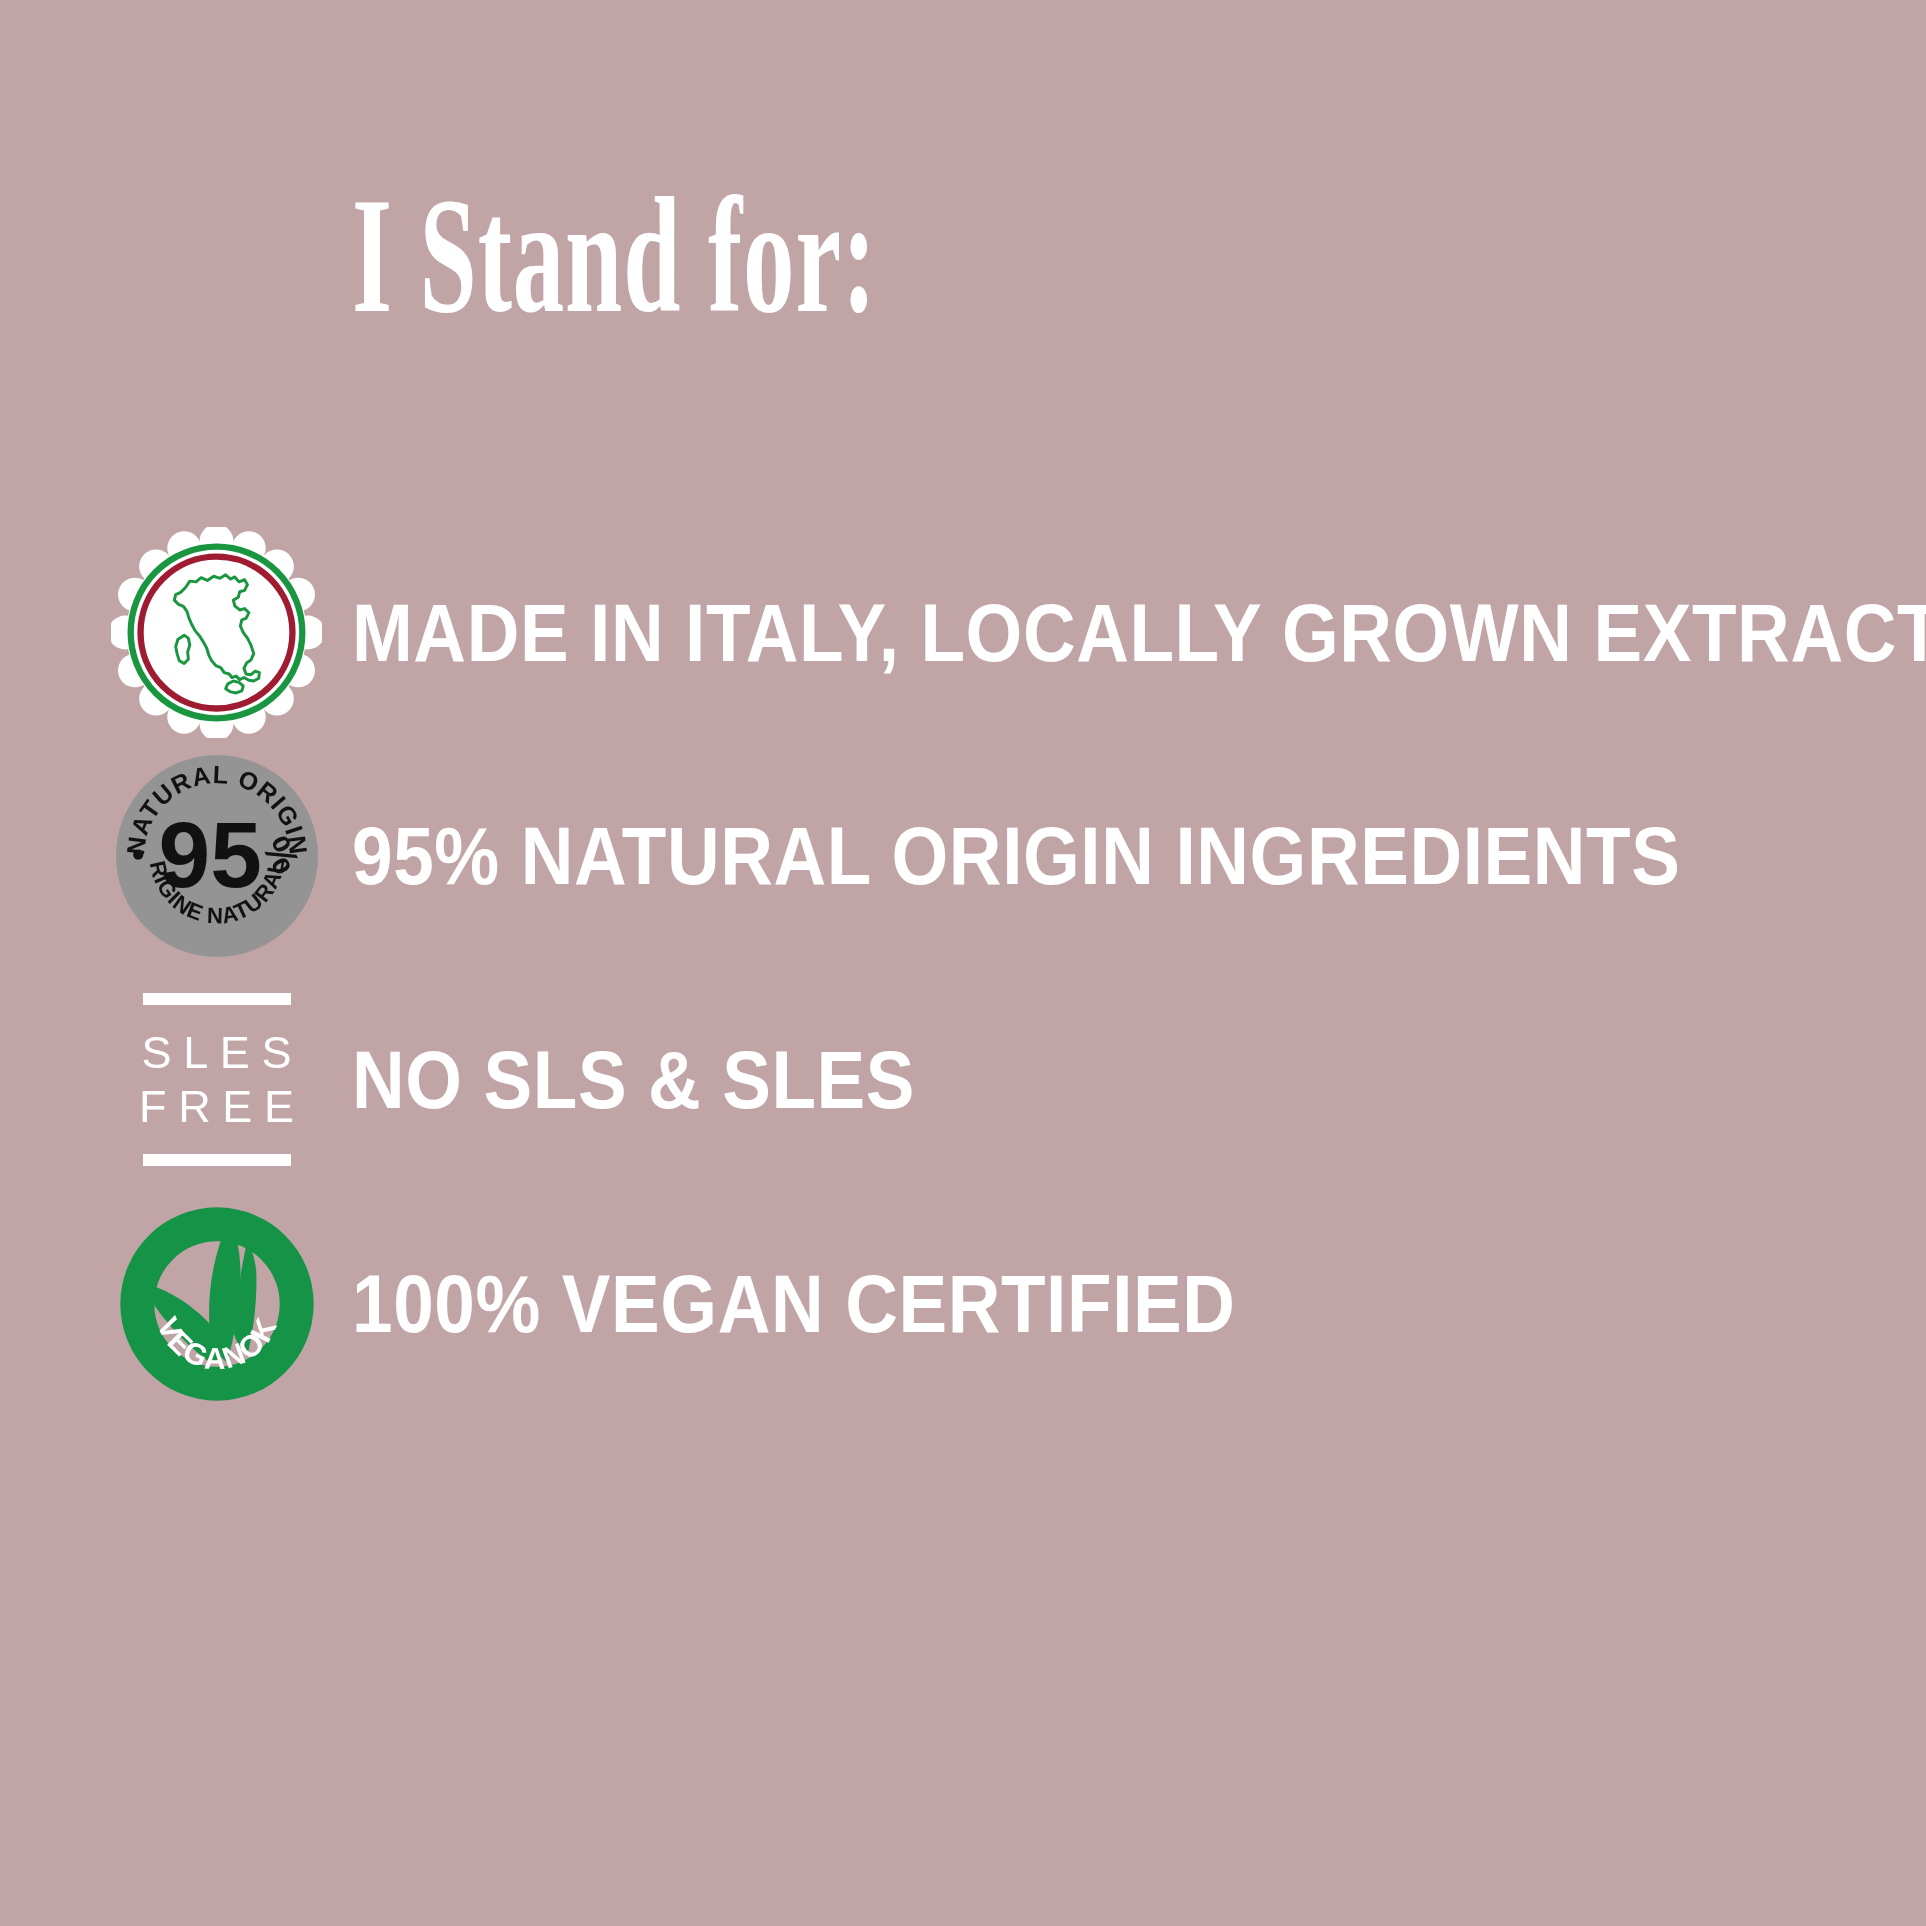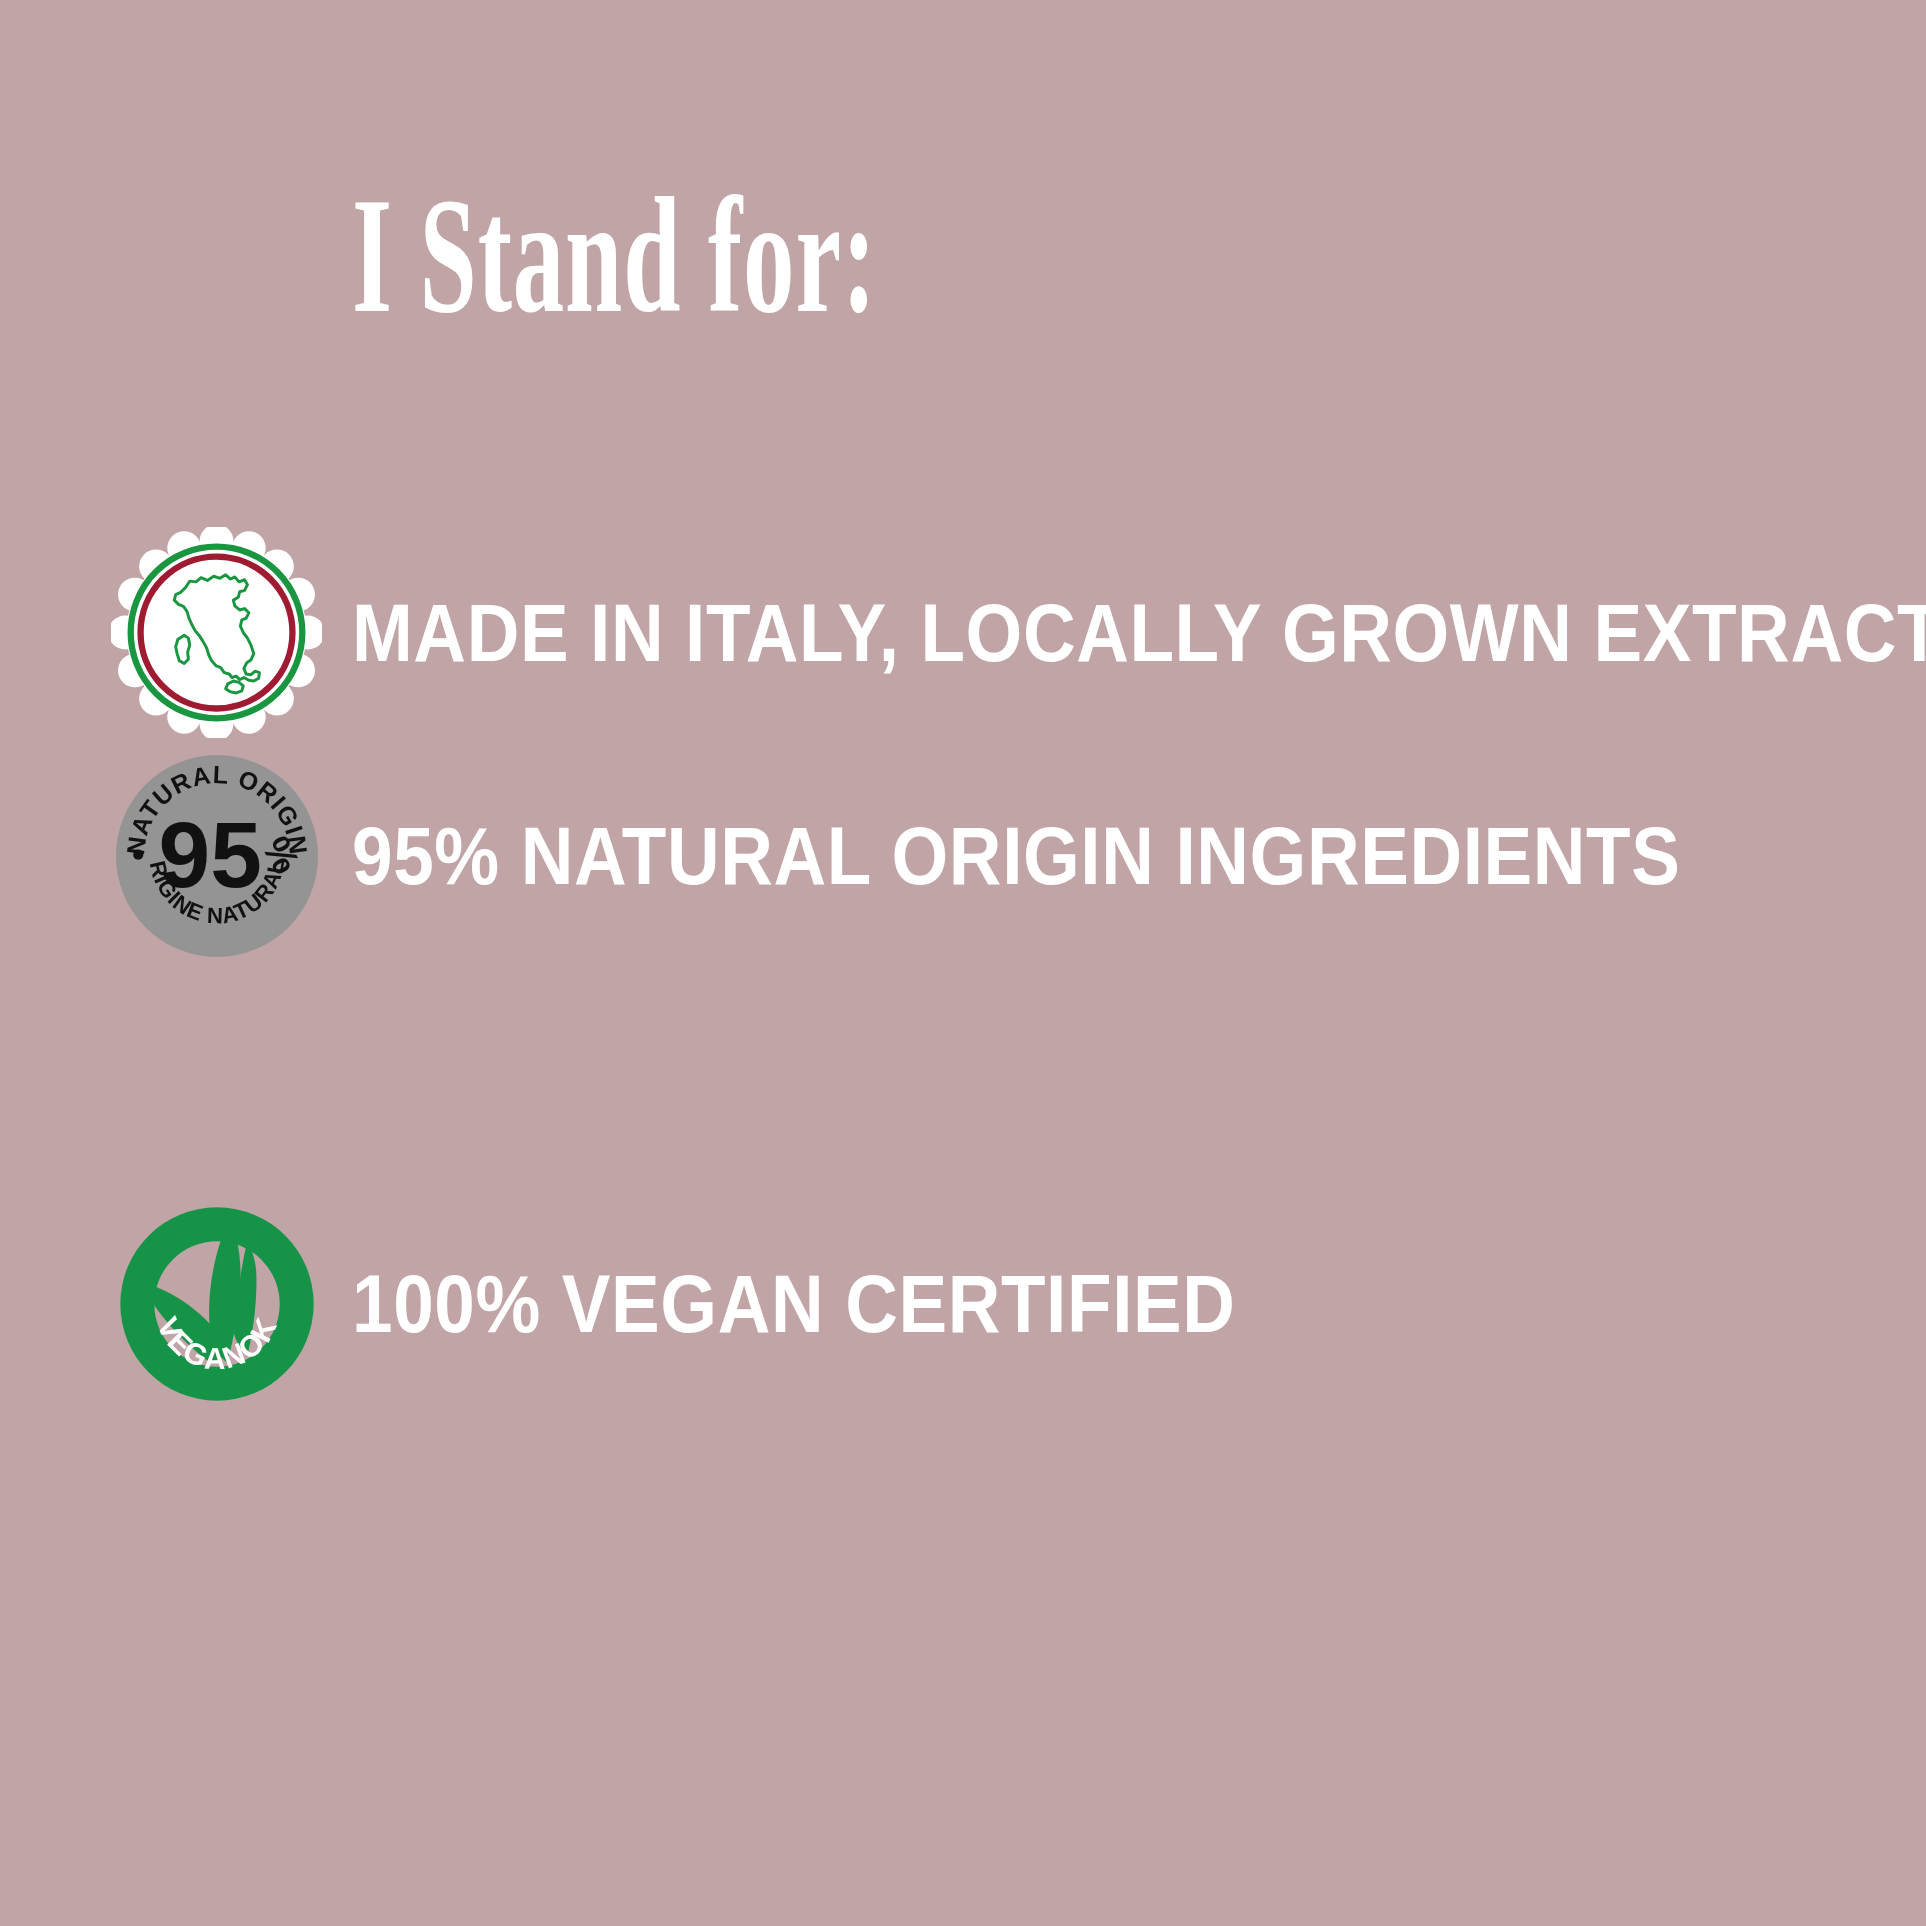--- a/index.html
+++ b/index.html
@@ -204,20 +204,33 @@
             </text>
             <circle cx="33" cy="148" r="7.5" fill="#111111"></circle>
             <text x="140" y="196" text-anchor="middle" font-family="'Liberation Sans',sans-serif" font-weight="700" font-size="138" fill="#111111">95</text>
             <text x="228" y="158" text-anchor="middle" font-family="'Liberation Sans',sans-serif" font-weight="700" font-size="58" fill="#111111" transform="rotate(62 228 158)">%</text>
           </svg>
         </div>
       </div>
       <div class="row-text">95% NATURAL ORIGIN INGREDIENTS</div>
     </div>
 
+    <div class="row r2">
+      <div class="row-icon">
+        <div class="sles">
+          <div class="sles-rule"></div>
+          <div class="sles-words">
+            <div>SLES</div>
+            <div>FREE</div>
+          </div>
+          <div class="sles-rule"></div>
+        </div>
+      </div>
+      <div class="row-text">NO SLS &amp; SLES</div>
+    </div>
 
     <div class="row r3">
       <div class="row-icon">
         <div class="vegan">
           <svg viewBox="0 0 300 300" xmlns="http://www.w3.org/2000/svg">
             <defs>
               <path id="vegArc" d="M 62,190 A 95,95 0 0 0 238,190"></path>
               <clipPath id="ringClip">
                 <path d="M150,150 m-150,0 a150,150 0 1,0 300,0 a150,150 0 1,0 -300,0
                          M150,150 m-96,0 a96,96 0 1,1 192,0 a96,96 0 1,1 -192,0 Z" clip-rule="evenodd"></path>

